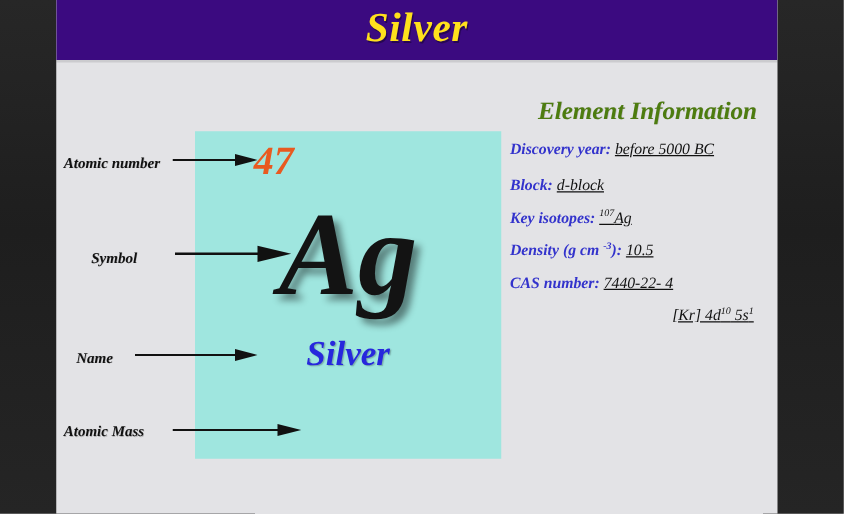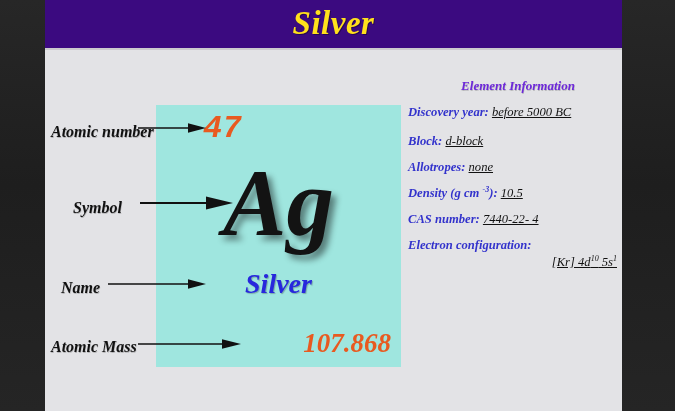--- a/index.html
+++ b/index.html
@@ -78,21 +78,20 @@
   }
 
   #atomic-number {
     position: absolute;
     left: 47px;
     top: 5px;
     color: #e85a20;
     font-size: 32px;
     font-weight: bold;
     font-style: italic;
-    font-family: Liberation Mono, monospace;
   }
 
   #symbol {
     position: absolute;
     left: 0;
     top: 42px;
     width: 245px;
     text-align: center;
     color: #131313;
     font-size: 95px;
@@ -125,43 +124,43 @@
     color: #e85a20;
     font-size: 27px;
     font-weight: bold;
     font-style: italic;
   }
 
   
   .callout-label {
     position: absolute;
     color: #111;
-    font-size: 16px;
+    font-size: 12px;
     font-weight: bold;
     font-style: italic;
     white-space: nowrap;
     text-shadow: 0.5px 0.5px 0 rgba(0,0,0,0.2);
   }
 
   .callout-arrow {
     position: absolute;
     pointer-events: none;
   }
 
   
   #info-panel {
     position: absolute;
     left: 363px;  
     top: 78px;
     width: 214px;
   }
 
   #info-heading {
-    color: #6d28d9;
-    font-size: 13px;
+    color: #4d7c0f;
+    font-size: 20px;
     font-weight: bold;
     font-style: italic;
     text-align: center;
     padding-left: 6px;
     margin-bottom: 11px;
     text-shadow: 0.5px 0.5px 0 rgba(0,0,0,0.18);
   }
 
   .info-row {
     font-size: 12.6px;
@@ -186,21 +185,21 @@
 
   .info-row sup {
     font-size: 8px;
     vertical-align: super;
     line-height: 0;
   }
 
   #electron-config-value {
     display: block;
     text-align: right;
-    padding-right: 5px;
+    padding-right: 19px;
     margin-top: 2px;
   }
 
   
   .gap-lg { margin-bottom: 14px; }
 </style>
 </head>
 <body>
 
 <div id="app">
@@ -209,21 +208,20 @@
 
     <div id="title-banner">
       <div id="title-text">Silver</div>
     </div>
     <div id="banner-shadow"></div>
 
     <div id="element-card">
       <div id="atomic-number">47</div>
       <div id="symbol">Ag</div>
       <div id="element-name">Silver</div>
-      <div id="atomic-mass">107.868</div>
     </div>
 
     <div class="callout-label" style="left:6px; top:123px;">Atomic number</div>
     <svg class="callout-arrow" style="left:93px; top:121px;" width="68" height="14" viewBox="0 0 68 14">
       <line x1="0" y1="7" x2="54" y2="7" stroke="#111" stroke-width="1.6"></line>
       <polygon points="50,2.2 68,7 50,11.8" fill="#111"></polygon>
     </svg>
 
     <div class="callout-label" style="left:28px; top:199px;">Symbol</div>
     <svg class="callout-arrow" style="left:95px; top:195px;" width="93" height="16" viewBox="0 0 93 16">
@@ -252,37 +250,36 @@
         <span class="info-value">before 5000 BC</span>
       </div>
 
 
       <div class="info-row">
         <span class="info-label">Block:</span>
         <span class="info-value">d-block</span>
       </div>
 
 
-
-      <div class="info-row">
-        <span class="info-label">Allotropes:</span>
-        <span class="info-value">none</span>
-      </div>
+      <div class="info-row">
+        <span class="info-label">Key isotopes:</span>
+        <span class="info-value"><sup>107</sup><span>Ag</span></span>
+      </div>
+
 
       <div class="info-row">
         <span class="info-label"><span>Density (g cm</span> <sup>-3</sup><span>):</span></span>
         <span class="info-value">10.5</span>
       </div>
 
       <div class="info-row">
         <span class="info-label">CAS number:</span>
         <span class="info-value">7440-22- 4</span>
       </div>
 
       <div class="info-row">
-        <span class="info-label">Electron configuration:</span>
         <span class="info-value" id="electron-config-value"><span>[Kr] 4d</span><sup>10</sup><span> 5s</span><sup>1</sup></span>
       </div>
 
     </div>
 
   </div>
 </div>
 
 </body></html>

